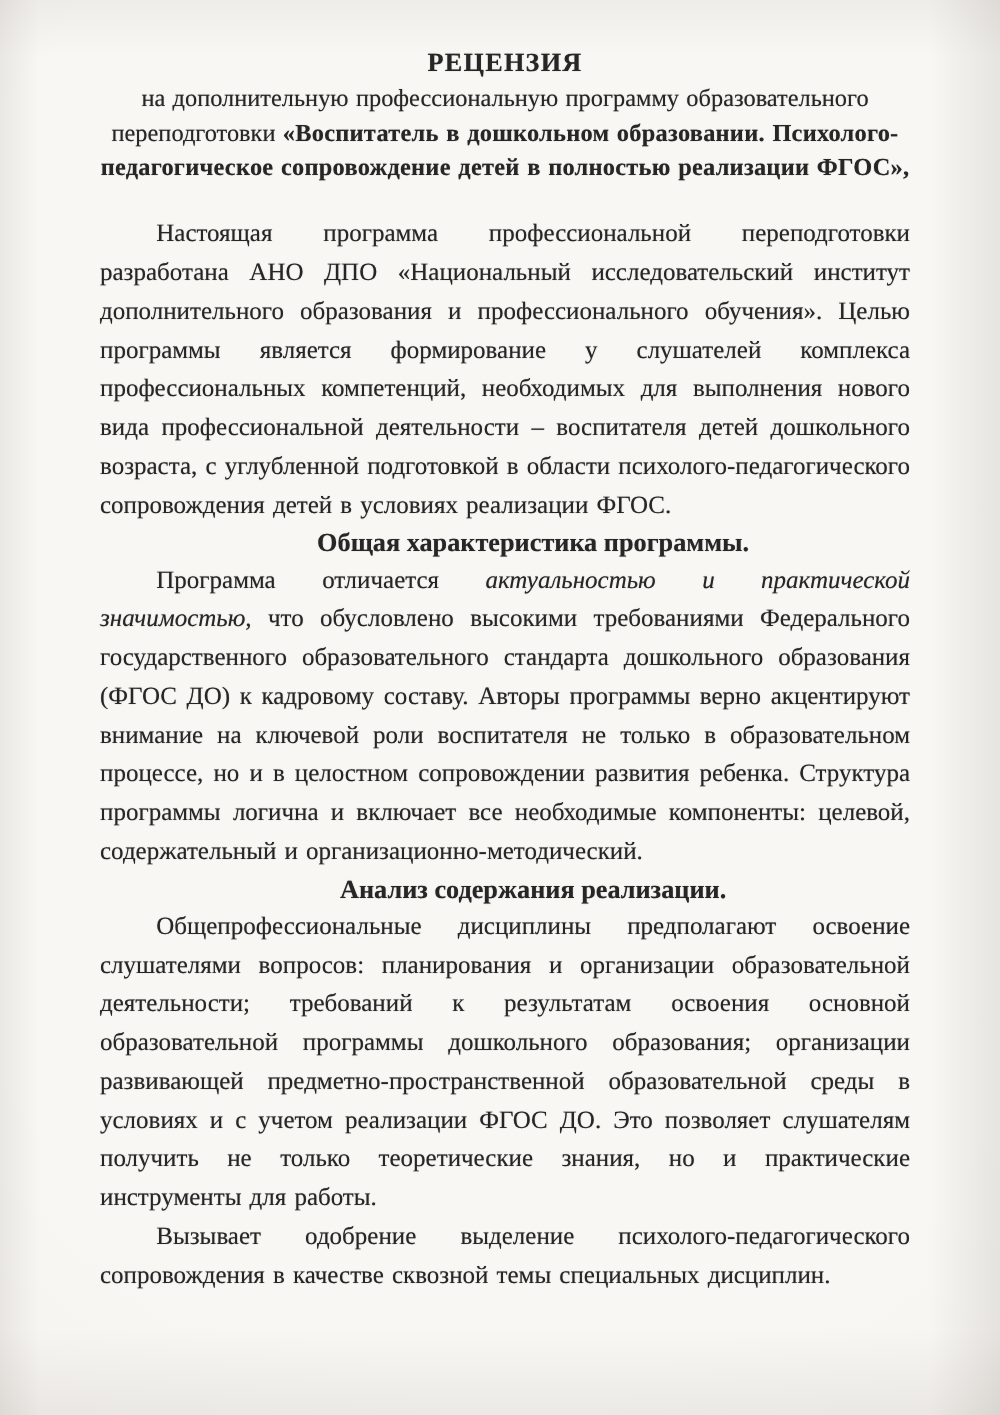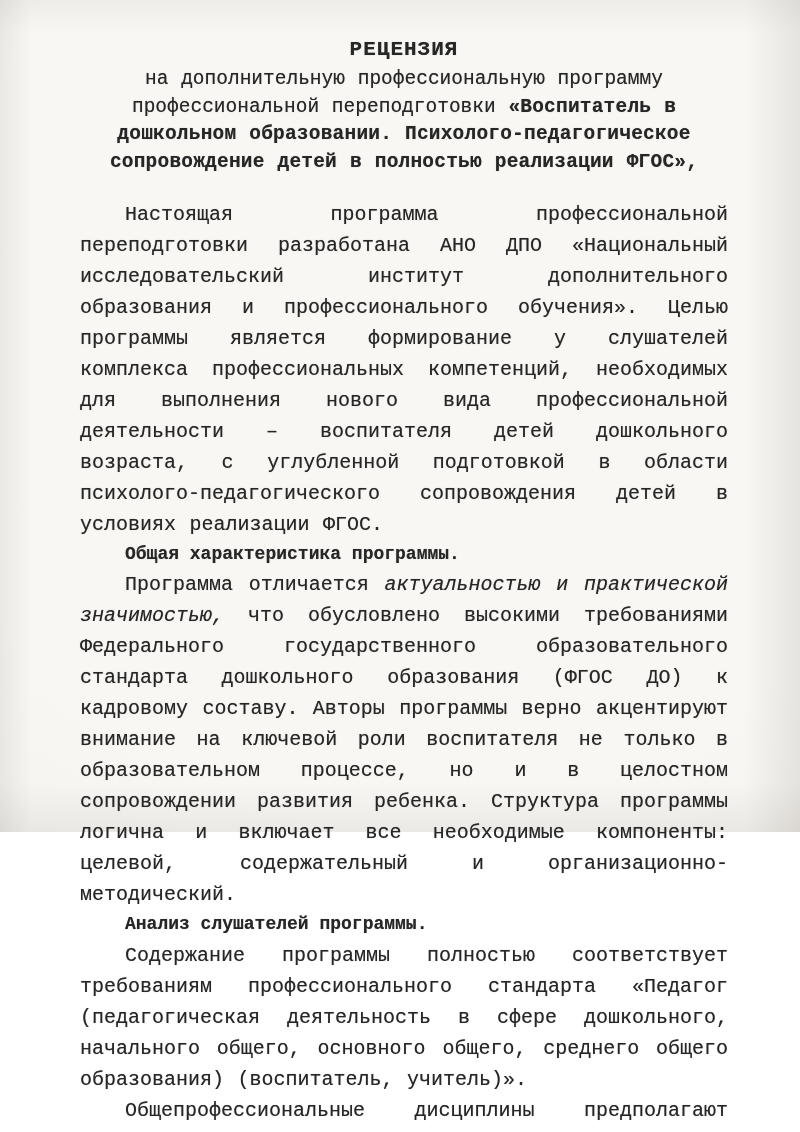--- a/index.html
+++ b/index.html
@@ -8,28 +8,27 @@
   }
   body {
     width: 800px;
     height: 1132px;
     overflow: hidden;
     font-family: "Liberation Serif", "DejaVu Serif", serif;
   }
   .page {
     position: relative;
     width: 800px;
-    height: 832px;
+    height: 1132px;
     box-sizing: border-box;
     background:
       linear-gradient(90deg, rgba(110,100,90,0.10) 0, rgba(110,100,90,0) 4%, rgba(110,100,90,0) 93%, rgba(110,100,90,0.13) 100%),
       linear-gradient(180deg, rgba(110,100,90,0.07) 0, rgba(110,100,90,0) 4%, rgba(110,100,90,0) 94%, rgba(110,100,90,0.09) 100%),
       radial-gradient(130% 110% at 52% 42%, #f8f7f4 50%, #efece8 100%);
     color: #262626;
-    font-family: Liberation Mono, monospace;
   }
   .content {
     position: absolute;
     left: 80px;
     top: 28px;
     width: 648px;
     text-shadow: 0 0 0.8px rgba(55,55,55,0.55);
     filter: blur(0.22px);
   }
   .doc-title {
@@ -53,46 +52,45 @@
   p.body-par {
     margin: 0;
     font-size: 20px;
     line-height: 31px;
     text-align: justify;
     text-indent: 45px;
     word-spacing: 1.5px;
   }
   p.heading {
     margin: 0;
-    font-size: 18px;
+    font-size: 21px;
     line-height: 29.4px;
     font-weight: bold;
     text-indent: 45px;
-    text-align: left;
+    text-align: center;
   }
 </style>
 </head>
 <body>
 
 <div class="page">
   <div class="content">
 
     <h1 class="doc-title">РЕЦЕНЗИЯ</h1>
 
-    <p class="doc-subtitle"><span>на дополнительную профессиональную программу профессиональной переподготовки </span><b>«Воспитатель в дошкольном образовании. Психолого-педагогическое сопровождение детей в полностью реализации ФГОС»,</b></p>
+    <p class="doc-subtitle"><span>на дополнительную профессиональную программу образовательного переподготовки </span><b>«Воспитатель в дошкольном образовании. Психолого-педагогическое сопровождение детей в полностью реализации ФГОС»,</b></p>
 
     <p class="body-par">Настоящая программа профессиональной переподготовки разработана АНО ДПО «Национальный исследовательский институт дополнительного образования и профессионального обучения». Целью программы является формирование у слушателей комплекса профессиональных компетенций, необходимых для выполнения нового вида профессиональной деятельности – воспитателя детей дошкольного возраста, с углубленной подготовкой в области психолого-педагогического сопровождения детей в условиях реализации ФГОС.</p>
 
     <p class="heading">Общая характеристика программы.</p>
 
     <p class="body-par"><span>Программа отличается </span><em>актуальностью и практической значимостью,</em><span> что обусловлено высокими требованиями Федерального государственного образовательного стандарта дошкольного образования (ФГОС ДО) к кадровому составу. Авторы программы верно акцентируют внимание на ключевой роли воспитателя не только в образовательном процессе, но и в целостном сопровождении развития ребенка. Структура программы логична и включает все необходимые компоненты: целевой, содержательный и организационно-методический.</span></p>
 
 
-    <p class="heading">Анализ слушателей программы.</p>
+    <p class="heading">Анализ содержания реализации.</p>
 
-    <p class="body-par">Содержание программы полностью соответствует требованиям профессионального стандарта «Педагог (педагогическая деятельность в сфере дошкольного, начального общего, основного общего, среднего общего образования) (воспитатель, учитель)».</p>
 
     <p class="body-par">Общепрофессиональные дисциплины предполагают освоение слушателями вопросов: планирования и организации образовательной деятельности; требований к результатам освоения основной образовательной программы дошкольного образования; организации развивающей предметно-пространственной образовательной среды в условиях и с учетом реализации ФГОС ДО. Это позволяет слушателям получить не только теоретические знания, но и практические инструменты для работы.</p>
 
     <p class="body-par">Вызывает одобрение выделение психолого-педагогического сопровождения в качестве сквозной темы специальных дисциплин.</p>
 
   </div>
 </div>
 
 </body></html>

